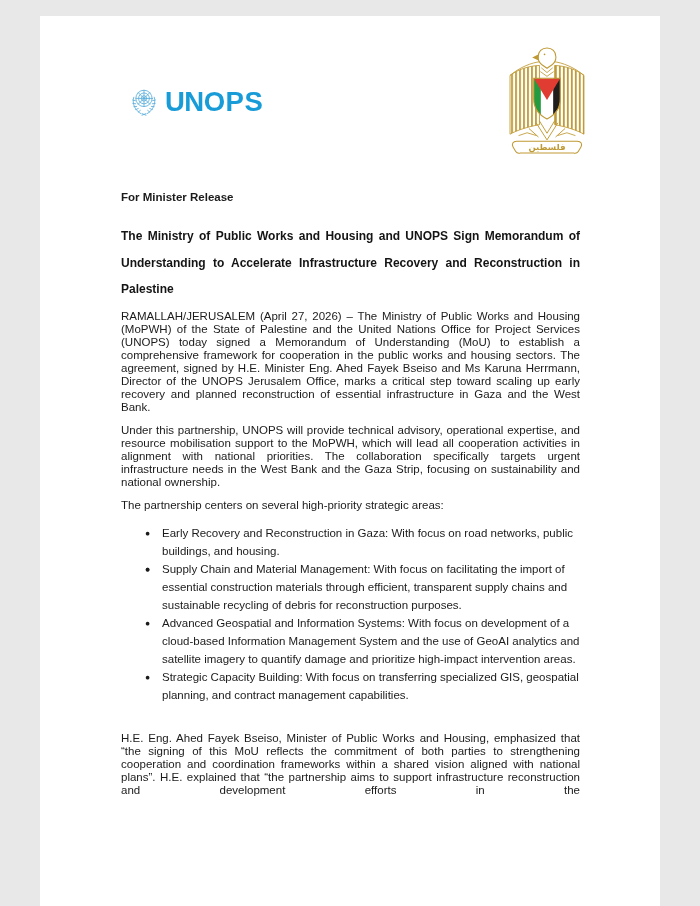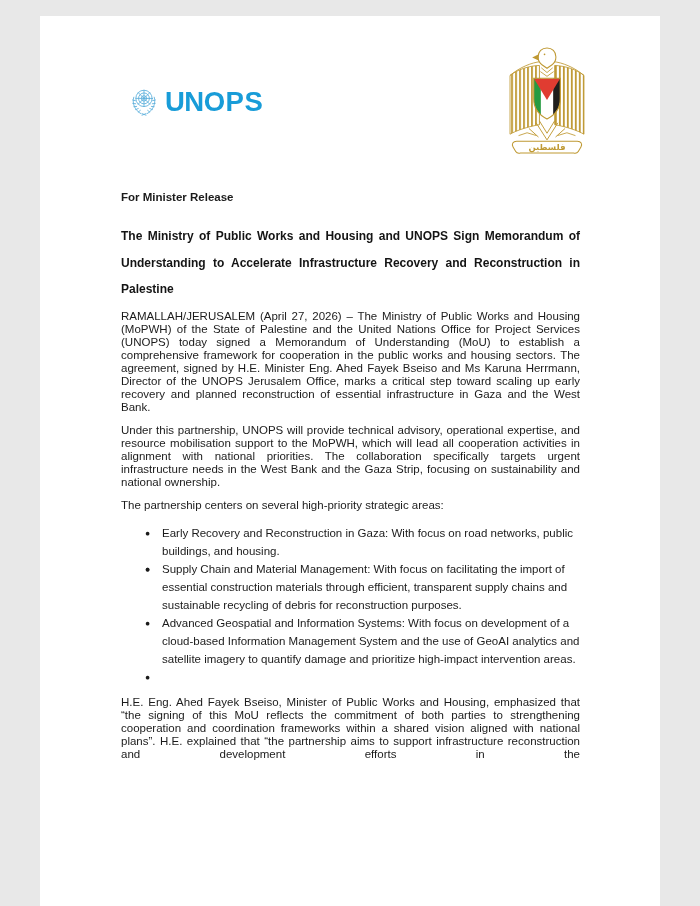--- a/index.html
+++ b/index.html
@@ -122,18 +122,19 @@
     <li>
       <span class="marker">●</span>
       <span>Supply Chain and Material Management: With focus on facilitating the import of essential construction materials through efficient, transparent supply chains and sustainable recycling of debris for reconstruction purposes.</span>
     </li>
     <li>
       <span class="marker">●</span>
       <span>Advanced Geospatial and Information Systems: With focus on development of a cloud-based Information Management System and the use of GeoAI analytics and satellite imagery to quantify damage and prioritize high-impact intervention areas.</span>
     </li>
     <li>
       <span class="marker">●</span>
+      <span>Strategic Capacity Building: With focus on transferring specialized GIS, geospatial planning, and contract management capabilities.</span>
     </li>
   </ul>
 
   <p class="body closing">H.E. Eng. Ahed Fayek Bseiso, Minister of Public Works and Housing, emphasized that “the signing of this MoU reflects the commitment of both parties to strengthening cooperation and coordination frameworks within a shared vision aligned with national plans”. H.E. explained that “the partnership aims to support infrastructure reconstruction and development efforts in the</p>
 
 </div>
 
 </body></html>

